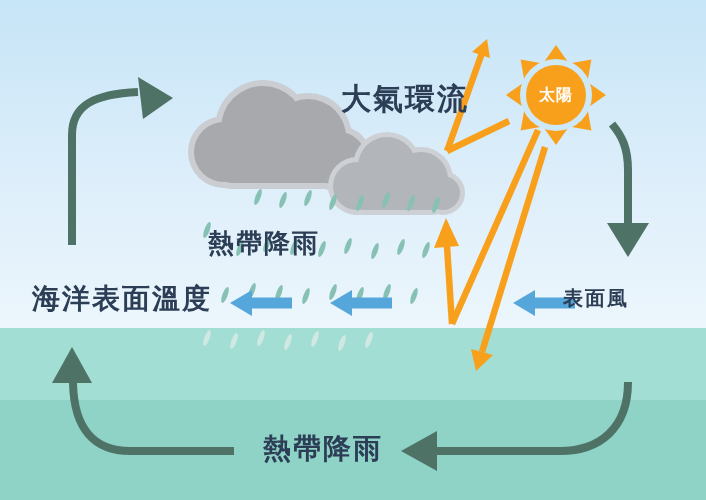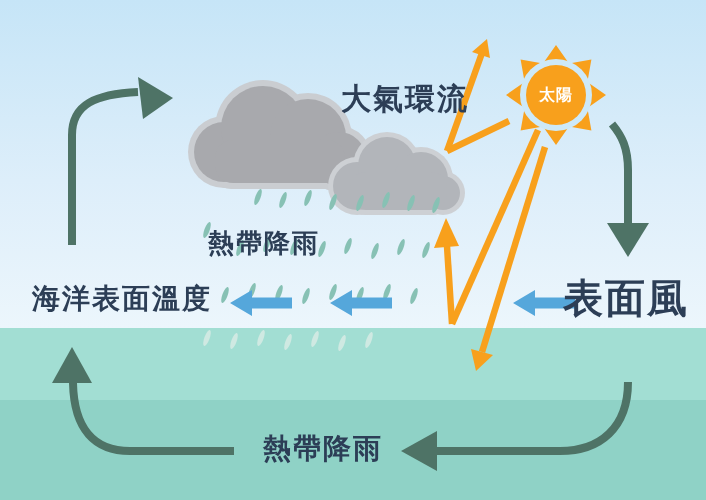--- a/index.html
+++ b/index.html
@@ -17,21 +17,21 @@
     transform:translate(-50%,-50%);
     font-weight:bold;
     color:var(--label_text,#2c3e56);
     white-space:nowrap;
     letter-spacing:2px;
     line-height:1;
   }
   .lbl-circulation{left:405px;top:99px;font-size:30px;}
   .lbl-rainfall{left:264px;top:243px;font-size:26px;}
   .lbl-sst{left:114px;top:299px;font-size:28px;margin-left:8px;}
-  .lbl-wind{left:626px;top:298px;font-size:40px;}
+  .lbl-wind{left:596px;top:298px;font-size:20px;}
   .lbl-upwelling{left:323px;top:449px;font-size:28px;}
   .lbl-sun{
     left:556px;top:95px;font-size:16px;
     color:var(--sun_label,#ffffff);letter-spacing:1px;
   }
   
   .sky-rect{fill:url(#skyGrad);}
   .ocean-upper{fill:var(--ocean_upper,#a2ded3);}
   .ocean-lower{fill:var(--ocean_lower,#8fd2c6);}
   .teal-line{stroke:var(--teal_arrow,#4e7366);stroke-width:8;fill:none;}

